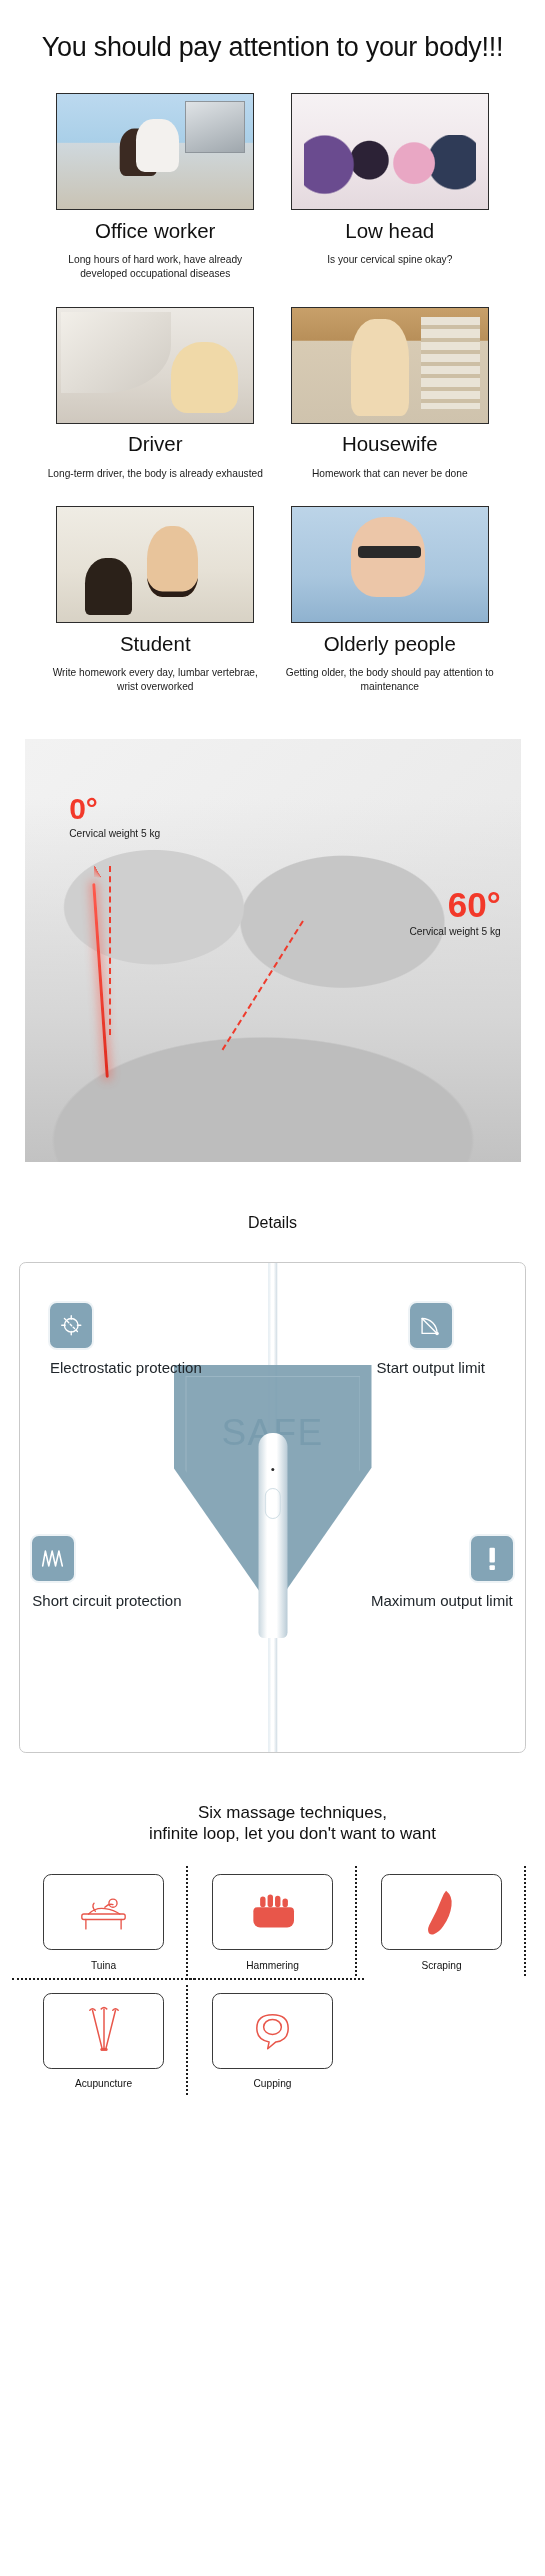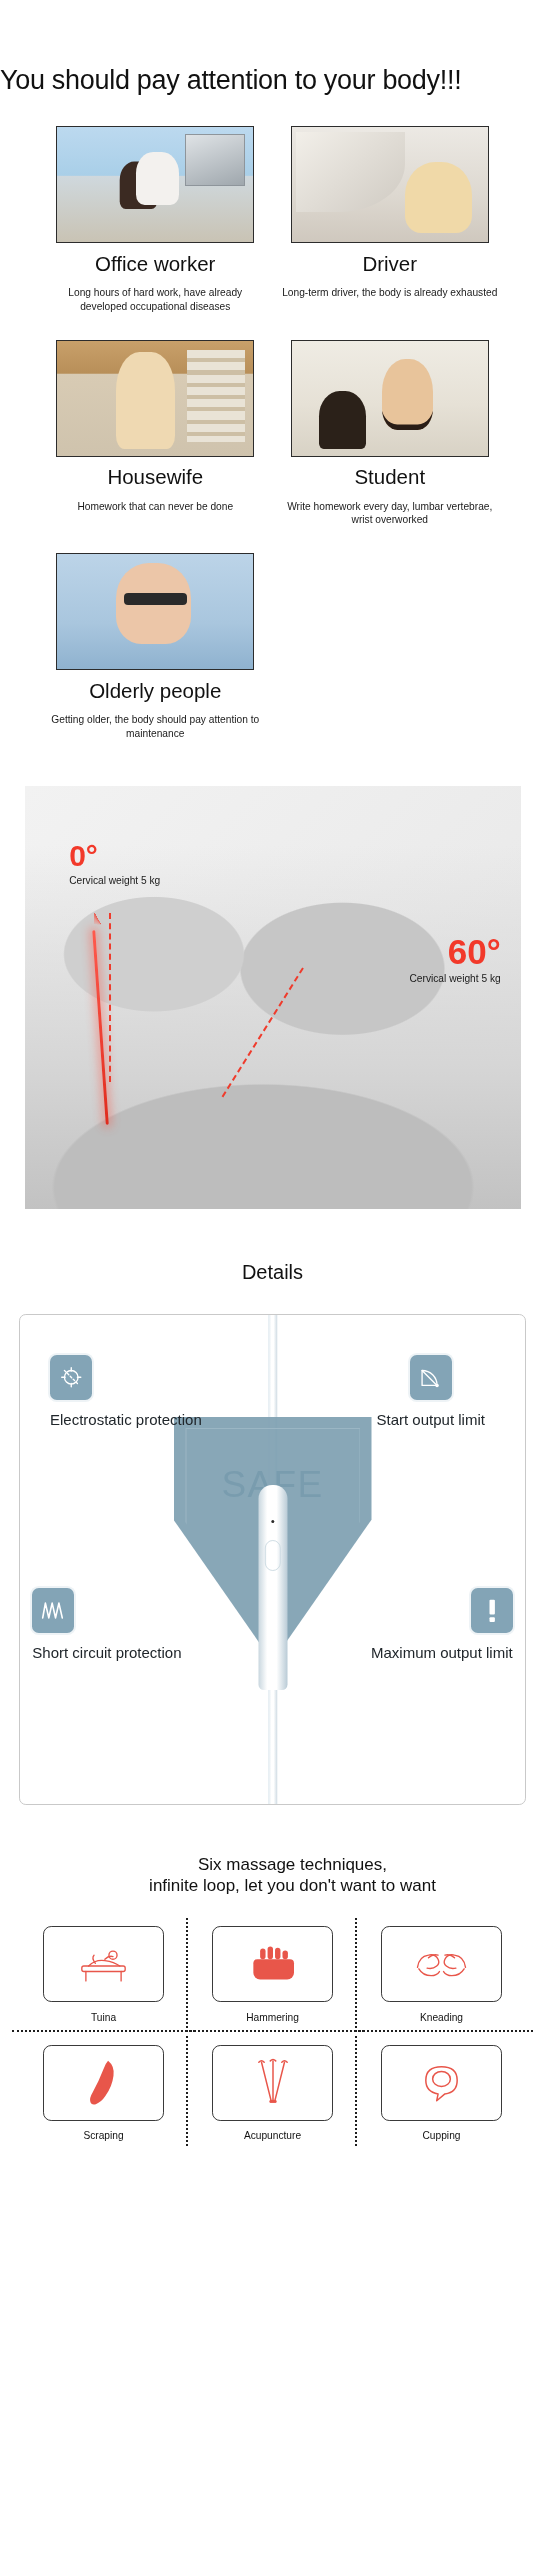--- a/index.html
+++ b/index.html
@@ -6,25 +6,25 @@
   html, body {
     width: 545px;
     background: #ffffff;
     font-family: "Liberation Sans", "DejaVu Sans", sans-serif;
     color: #111;
   }
   body { width: 545px; height: 2576px; position: relative; overflow: hidden; }
 
   
   .hero-title {
-    text-align: left;
+    text-align: center;
     font-size: 27px;
     font-weight: 400;
     letter-spacing: -0.3px;
-    padding-top: 65px;
+    padding-top: 32px;
     color: #111;
   }
   .persona-grid {
     margin-top: 30px;
     display: grid;
     grid-template-columns: 1fr 1fr;
     row-gap: 26px;
     padding: 0 38px;
   }
   .persona-card { text-align: center; }
@@ -145,21 +145,21 @@
   .ang-0 { left:9%; top:13%; }
   .ang-60 { right:4%; top:35%; text-align:right; }
   .ang-deg {
     font-size: 30px; font-weight: 700; color:#f2392a; line-height:1;
   }
   .ang-60 .ang-deg { font-size: 35px; }
   .ang-sub { font-size: 10.2px; color:#1a1a1a; margin-top:4.1px; }
 
   
   .details-title {
-    text-align:center; font-size:20px; font-weight:400; margin-top:52px;
+    text-align:center; font-size:16px; font-weight:400; margin-top:52px;
   }
   .shield-panel {
     margin: 30px 19px 0 19px;
     border: 0.7px solid #c9c9c9;
     border-radius: 6.8px;
     height: 491px;
     position: relative;
     background: #fff;
     overflow: hidden;
   }
@@ -254,20 +254,27 @@
 <div class="persona-grid">
 
   <div class="persona-card">
     <div class="persona-photo">
       <div class="scene sc-office"></div>
     </div>
     <div class="persona-name">Office worker</div>
     <div class="persona-desc">Long hours of hard work, have already developed occupational diseases</div>
   </div>
 
+  <div class="persona-card">
+    <div class="persona-photo">
+      <div class="scene sc-lowhead"></div>
+    </div>
+    <div class="persona-name">Low head</div>
+    <div class="persona-desc">Is your cervical spine okay?</div>
+  </div>
 
   <div class="persona-card">
     <div class="persona-photo">
       <div class="scene sc-driver"></div>
     </div>
     <div class="persona-name">Driver</div>
     <div class="persona-desc">Long-term driver, the body is already exhausted</div>
   </div>
 
   <div class="persona-card">
@@ -408,37 +415,20 @@
             <rect x="38" y="7" width="8" height="17" rx="4"></rect>
             <rect x="49" y="11" width="8" height="13" rx="4"></rect>
             <path d="M12 24 h48 a6 6 0 0 1 6 6 v14 a10 10 0 0 1 -10 10 h-40 a10 10 0 0 1 -10 -10 v-14 a6 6 0 0 1 6 -6 z"></path>
           </g>
         </svg>
       </span>
     </div>
     <div class="tech-name">Hammering</div>
   </div>
 
-  <div class="tech-cell h-div">
-    <div class="tech-tile">
-      <span>
-        <svg width="59" height="40" viewBox="0 0 86 58">
-          <g fill="none" stroke="#e8564a" stroke-width="2" stroke-linecap="round" stroke-linejoin="round">
-            <path d="M8 34 q2 -16 16 -18 q10 -2 14 6 q3 6 -2 10 q-6 5 -14 3"></path>
-            <path d="M10 36 q6 10 18 10 q8 0 12 -6"></path>
-            <path d="M78 34 q-2 -16 -16 -18 q-10 -2 -14 6 q-3 6 2 10 q6 5 14 3"></path>
-            <path d="M76 36 q-6 10 -18 10 q-8 0 -12 -6"></path>
-            <path d="M24 20 q6 -6 14 -4"></path>
-            <path d="M62 20 q-6 -6 -14 -4"></path>
-          </g>
-        </svg>
-      </span>
-    </div>
-    <div class="tech-name">Kneading</div>
-  </div>
 
   <div class="tech-cell v-div">
     <div class="tech-tile">
       <span>
         <svg width="38" height="49" viewBox="0 0 56 72">
           <path d="M34 4 q10 8 8 22 q-2 16 -12 30 q-6 9 -14 12 q-6 2 -8 -3 q-2 -6 3 -14 q10 -18 16 -34 q3 -9 7 -13 z" fill="#e8564a"></path>
         </svg>
       </span>
     </div>
     <div class="tech-name">Scraping</div>

